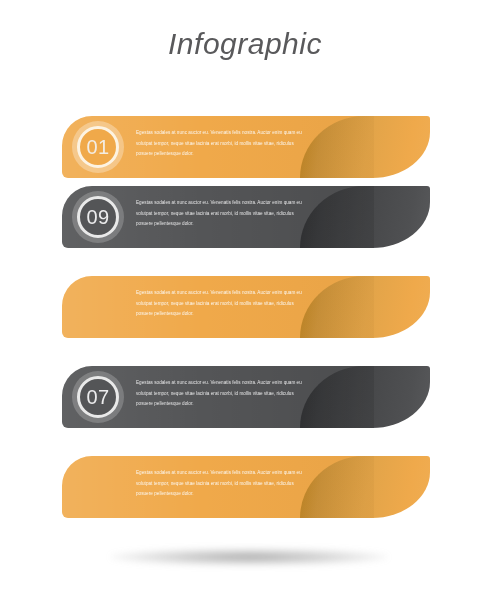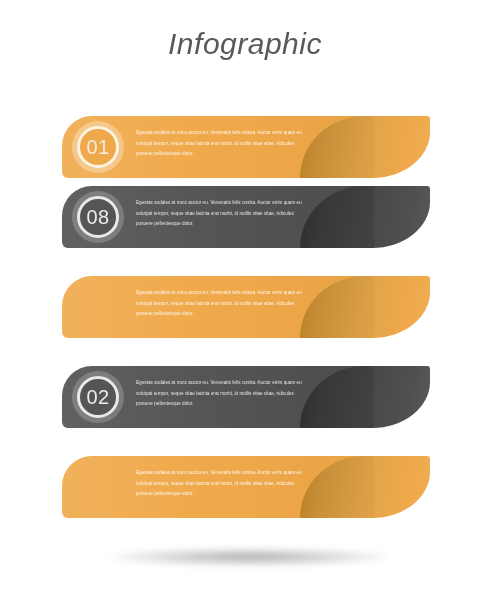--- a/index.html
+++ b/index.html
@@ -212,38 +212,38 @@
       </div>
       <div class="btext">Egestas sodales at nunc auctor eu. Venenatis felis nostra. Auctor enim quam eu volutpat tempor, neque vitae lacinia erat morbi, id mollis vitae vitae, ridiculus posuere pellentesque dolor.</div>
     </div>
     <div class="banner dark" style="top: 186px;">
       <div class="slab"></div>
       <div class="fold"></div>
       <div class="sheen"></div>
       <div class="badge">
         <div class="ring-outer"></div>
         <div class="ring-inner"></div>
-        <div class="num">08</div>
+        <div class="num">09</div>
       </div>
       <div class="btext">Egestas sodales at nunc auctor eu. Venenatis felis nostra. Auctor enim quam eu volutpat tempor, neque vitae lacinia erat morbi, id mollis vitae vitae, ridiculus posuere pellentesque dolor.</div>
     </div>
     <div class="banner orange" style="top: 276px;">
       <div class="slab"></div>
       <div class="fold"></div>
       <div class="sheen"></div>
       <div class="btext">Egestas sodales at nunc auctor eu. Venenatis felis nostra. Auctor enim quam eu volutpat tempor, neque vitae lacinia erat morbi, id mollis vitae vitae, ridiculus posuere pellentesque dolor.</div>
     </div>
     <div class="banner dark" style="top: 366px;">
       <div class="slab"></div>
       <div class="fold"></div>
       <div class="sheen"></div>
       <div class="badge">
         <div class="ring-outer"></div>
         <div class="ring-inner"></div>
-        <div class="num">02</div>
+        <div class="num">07</div>
       </div>
       <div class="btext">Egestas sodales at nunc auctor eu. Venenatis felis nostra. Auctor enim quam eu volutpat tempor, neque vitae lacinia erat morbi, id mollis vitae vitae, ridiculus posuere pellentesque dolor.</div>
     </div>
     <div class="banner orange" style="top: 456px;">
       <div class="slab"></div>
       <div class="fold"></div>
       <div class="sheen"></div>
       <div class="btext">Egestas sodales at nunc auctor eu. Venenatis felis nostra. Auctor enim quam eu volutpat tempor, neque vitae lacinia erat morbi, id mollis vitae vitae, ridiculus posuere pellentesque dolor.</div>
     </div>
   </div>

